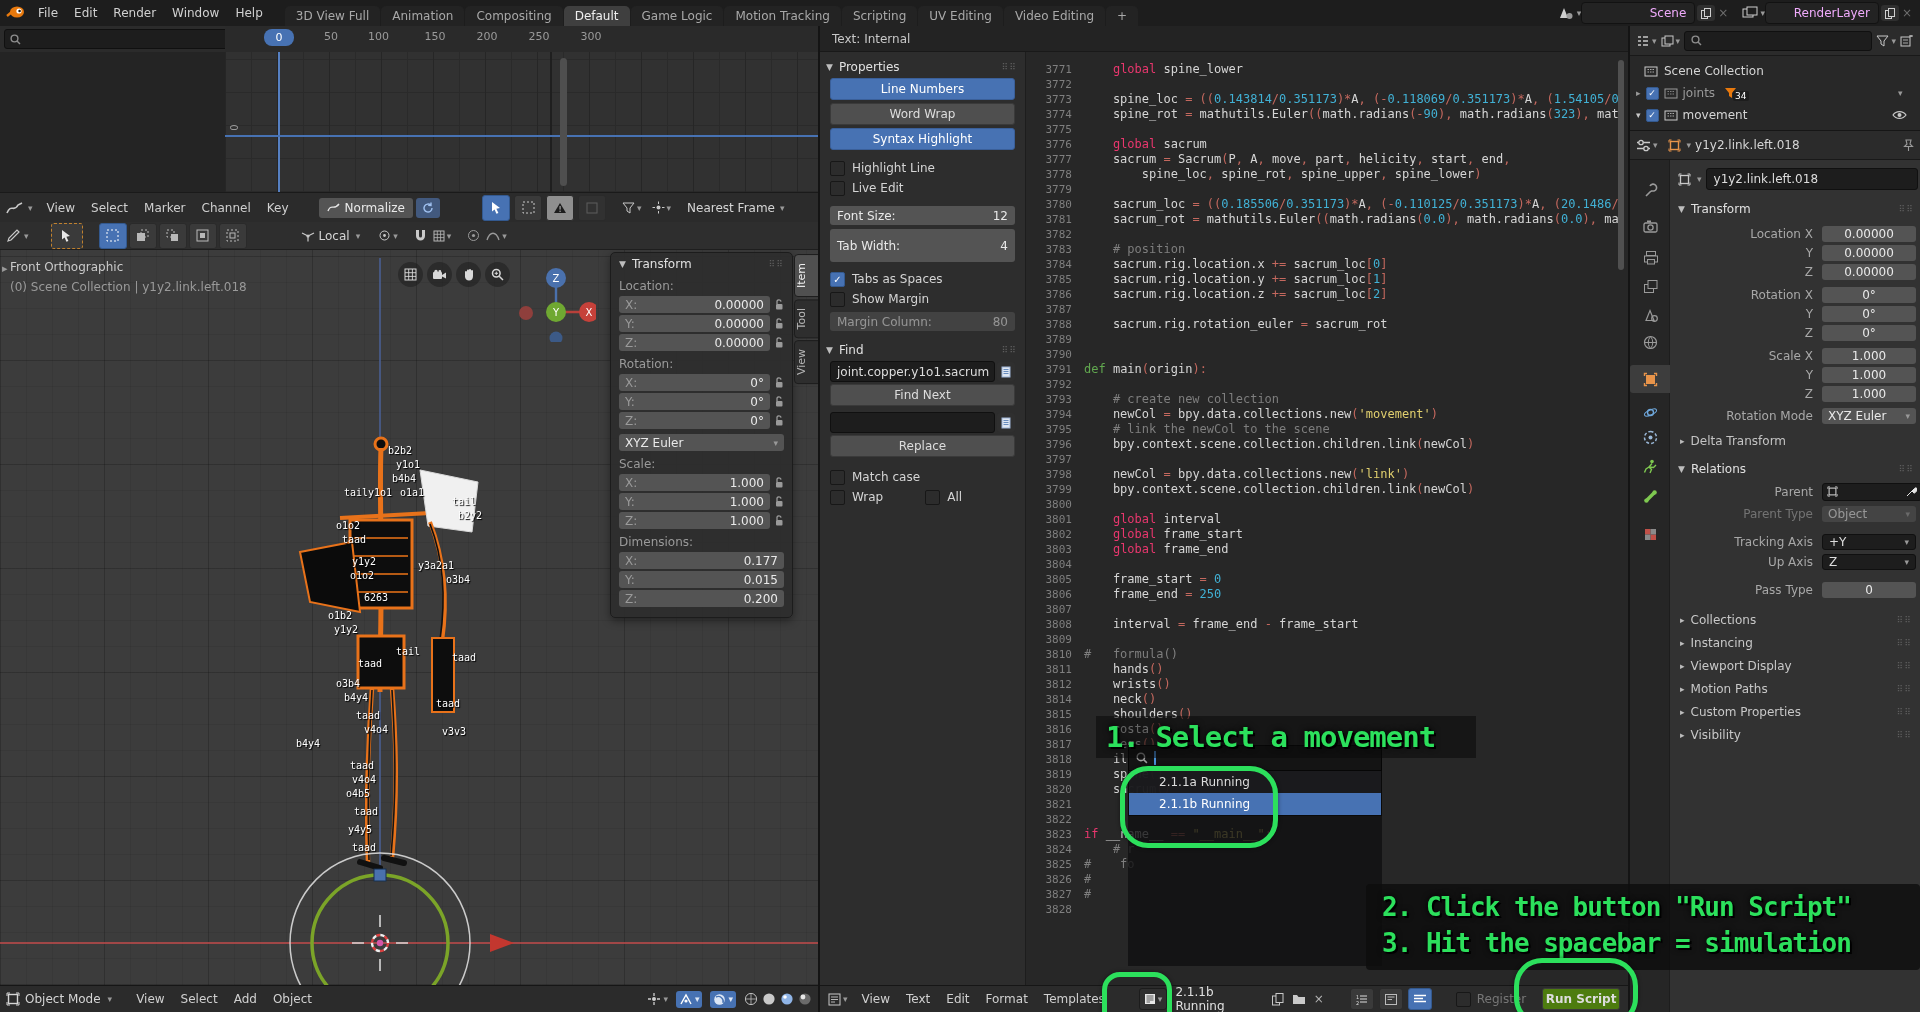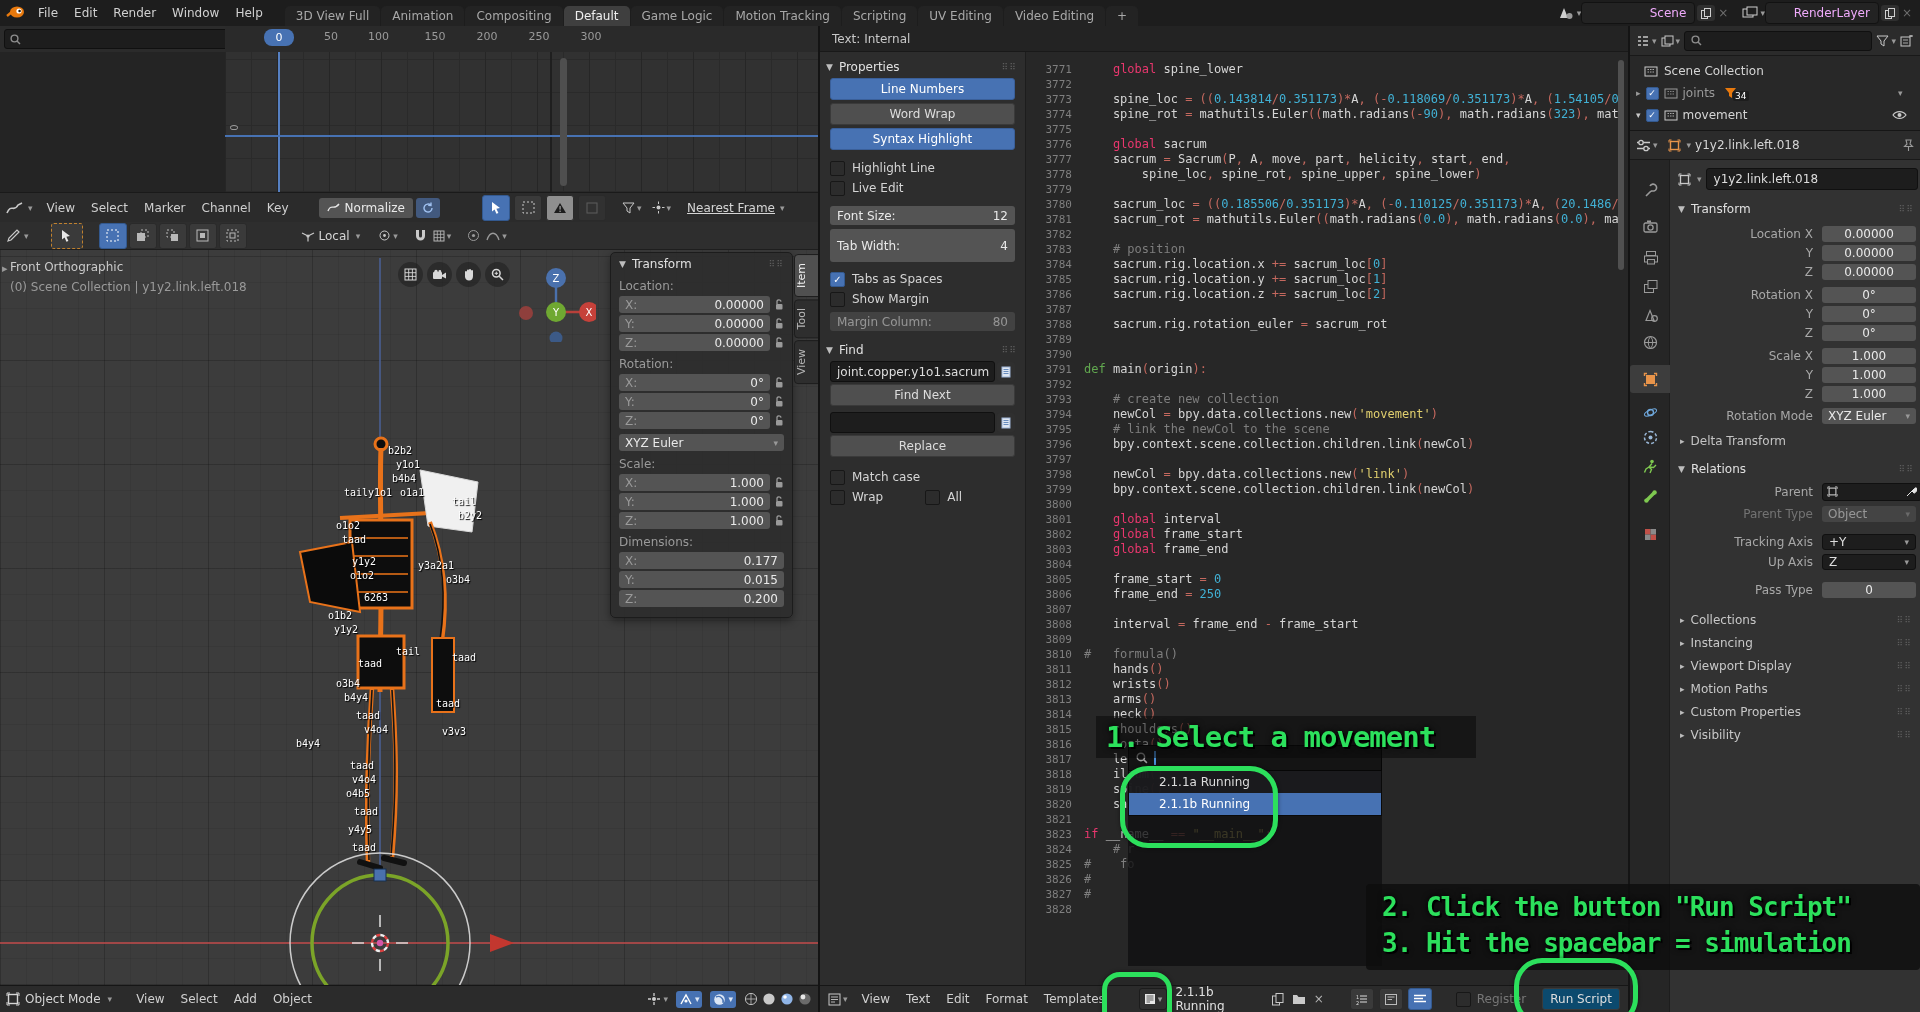--- a/index.html
+++ b/index.html
@@ -219,21 +219,21 @@
           <span class="chev">▾</span>
       </div>
       <div class="row" style="margin-left:10px;">
         <svg width="13" height="13" viewBox="0 0 13 13">
             <circle cx="6.5" cy="6.5" r="2" fill="#c9c9c9"></circle>
             <path d="M6.5 0.5 V3 M6.5 10 V12.5 M0.5 6.5 H3 M10 6.5 H12.5" stroke="#c9c9c9"></path>
           </svg>
           <span class="chev">▾</span>
       </div>
       <div class="row" style="margin-left:16px;gap:3px;">
-        <span style="color:#d5d5d5;text-decoration:underline;">Nearest Frame</span>
+        <span style="color:#d5d5d5;">Nearest Frame</span>
           <span class="chev">▾</span>
       </div>
     </div>
   </section>
 
   <section class="abs row" style="left:0;top:222px;width:818px;height:28px;background:#2e2e2e;border-bottom:1px solid #1e1e1e;padding:0 6px;box-sizing:border-box;">
     <span>
         <svg width="16" height="14" viewBox="0 0 16 14">
           <path d="M2 12 L5 11 L13 3 L11 1 L3 9 Z" fill="none" stroke="#c9c9c9" stroke-width="1.2"></path>
         </svg>
@@ -785,29 +785,29 @@
         <div class="cl"><span class="gut">3803</span><span class="src"><span class="tk-p">    </span><span class="tk-k">global</span><span class="tk-p"> frame_end</span></span></div>
         <div class="cl"><span class="gut">3804</span><span class="src"></span></div>
         <div class="cl"><span class="gut">3805</span><span class="src"><span class="tk-p">    frame_start </span><span class="tk-o">= </span><span class="tk-n">0</span></span></div>
         <div class="cl"><span class="gut">3806</span><span class="src"><span class="tk-p">    frame_end </span><span class="tk-o">= </span><span class="tk-n">250</span></span></div>
         <div class="cl"><span class="gut">3807</span><span class="src"></span></div>
         <div class="cl"><span class="gut">3808</span><span class="src"><span class="tk-p">    interval </span><span class="tk-o">= </span><span class="tk-p">frame_end </span><span class="tk-o">- </span><span class="tk-p">frame_start</span></span></div>
         <div class="cl"><span class="gut">3809</span><span class="src"></span></div>
         <div class="cl"><span class="gut">3810</span><span class="src"><span class="tk-c">#   formula()</span></span></div>
         <div class="cl"><span class="gut">3811</span><span class="src"><span class="tk-p">    hands</span><span class="tk-o">()</span></span></div>
         <div class="cl"><span class="gut">3812</span><span class="src"><span class="tk-p">    wrists</span><span class="tk-o">()</span></span></div>
-        <div class="cl"><span class="gut">3813</span><span class="src"><span class="tk-p">    arms</span><span class="tk-o">()</span></span></div>
         <div class="cl"><span class="gut">3814</span><span class="src"><span class="tk-p">    neck</span><span class="tk-o">()</span></span></div>
         <div class="cl"><span class="gut">3815</span><span class="src"><span class="tk-p">    shoulders</span><span class="tk-o">()</span></span></div>
         <div class="cl"><span class="gut">3816</span><span class="src"><span class="tk-p">    costa</span><span class="tk-o">()</span></span></div>
         <div class="cl"><span class="gut">3817</span><span class="src"><span class="tk-p">    legs</span><span class="tk-o">()</span></span></div>
         <div class="cl"><span class="gut">3818</span><span class="src"><span class="tk-p">    ilium</span><span class="tk-o">()</span></span></div>
         <div class="cl"><span class="gut">3819</span><span class="src"><span class="tk-p">    spine</span><span class="tk-o">()</span></span></div>
         <div class="cl"><span class="gut">3820</span><span class="src"><span class="tk-p">    sacrum</span><span class="tk-o">()</span></span></div>
         <div class="cl"><span class="gut">3821</span><span class="src"></span></div>
+        <div class="cl"><span class="gut">3822</span><span class="src"></span></div>
         <div class="cl"><span class="gut">3823</span><span class="src"><span class="tk-k">if</span><span class="tk-p"> __name__ </span><span class="tk-o">== </span><span class="tk-s">"__main__"</span><span class="tk-o">:</span></span></div>
         <div class="cl"><span class="gut">3824</span><span class="src"><span class="tk-c">    # r</span></span></div>
         <div class="cl"><span class="gut">3825</span><span class="src"><span class="tk-c">#    fo</span></span></div>
         <div class="cl"><span class="gut">3826</span><span class="src"><span class="tk-c">#</span></span></div>
         <div class="cl"><span class="gut">3827</span><span class="src"><span class="tk-c">#</span></span></div>
         <div class="cl"><span class="gut">3828</span><span class="src"></span></div>
       </div>
     <div class="abs" style="right:4px;top:34px;width:6px;height:210px;background:#505050;border-radius:3px;"></div>
 
     <footer class="abs row" style="left:0;top:959px;width:100%;height:27px;background:#2b2b2b;border-top:1px solid #161616;padding:0 8px;box-sizing:border-box;">
@@ -862,21 +862,21 @@
         <span class="toolbtn blue" style="width:22px;height:20px;">
             <svg width="12" height="10" viewBox="0 0 12 10">
               <path d="M0 1.5 H12 M0 4.5 H9 M0 7.5 H12" stroke="#fff" stroke-width="1.6"></path>
             </svg>
           </span>
       </div>
       <div class="row" style="margin-left:22px;gap:6px;">
         <span class="cb"></span>
           <span class="dimmer">Register</span>
       </div>
-      <div class="btn" style="margin-left:16px;width:84px;height:20px;line-height:20px;background:#0c4a6e;"><span>Run Script</span></div>
+      <div class="btn" style="margin-left:16px;width:84px;height:20px;line-height:20px;background:#4d7c0f;font-weight:bold;"><span>Run Script</span></div>
     </footer>
   </section>
 
   <section class="abs" style="left:1628px;top:26px;width:292px;height:986px;background:#2f2f2f;border-left:2px solid #141414;box-sizing:border-box;">
 
     <div class="abs row" style="left:0;top:0;width:100%;height:30px;background:#2b2b2b;border-bottom:1px solid #191919;padding:0 6px;box-sizing:border-box;gap:4px;">
       <span class="row">
           <svg width="14" height="12" viewBox="0 0 14 12">
             <path d="M2 2 H5 M2 6 H5 M2 10 H5 M7 2 H12 M7 6 H12 M7 10 H12" stroke="#c9c9c9" stroke-width="1.4"></path>
           </svg>

